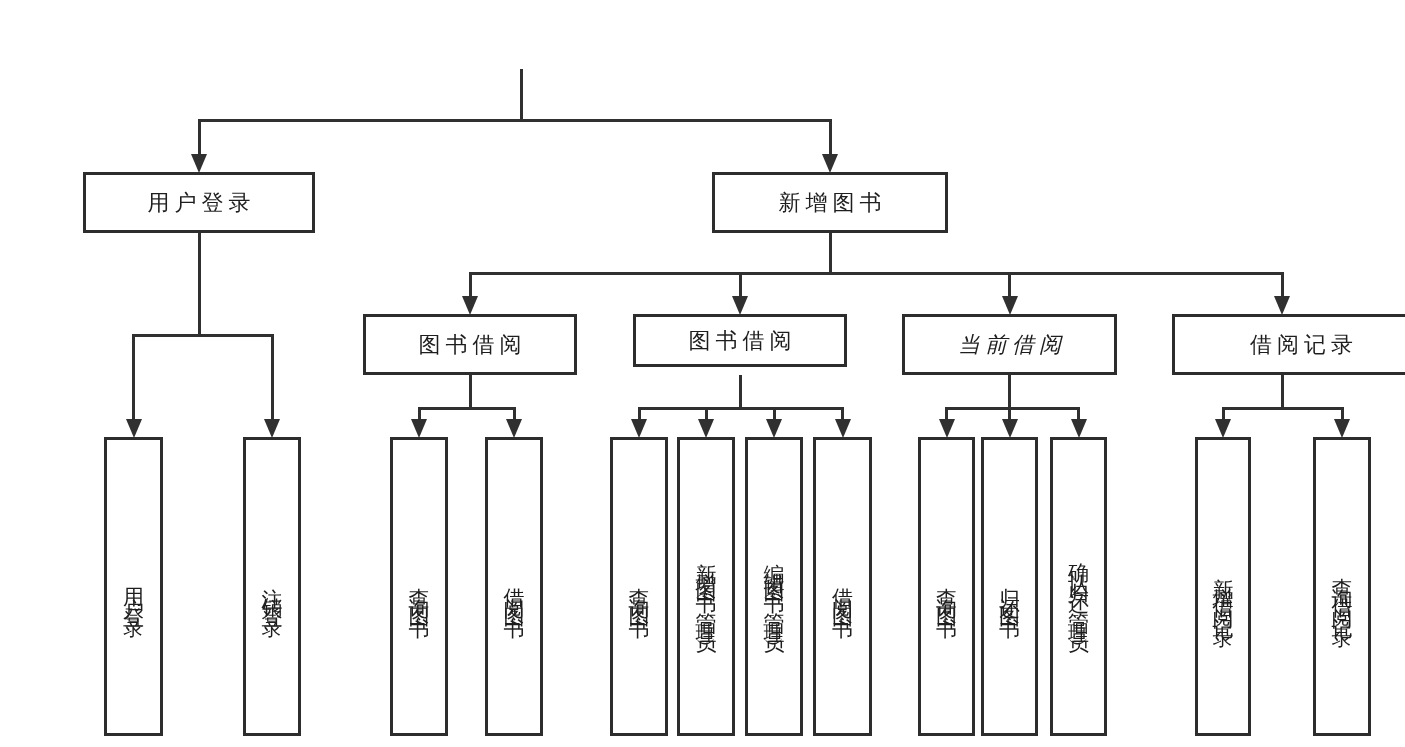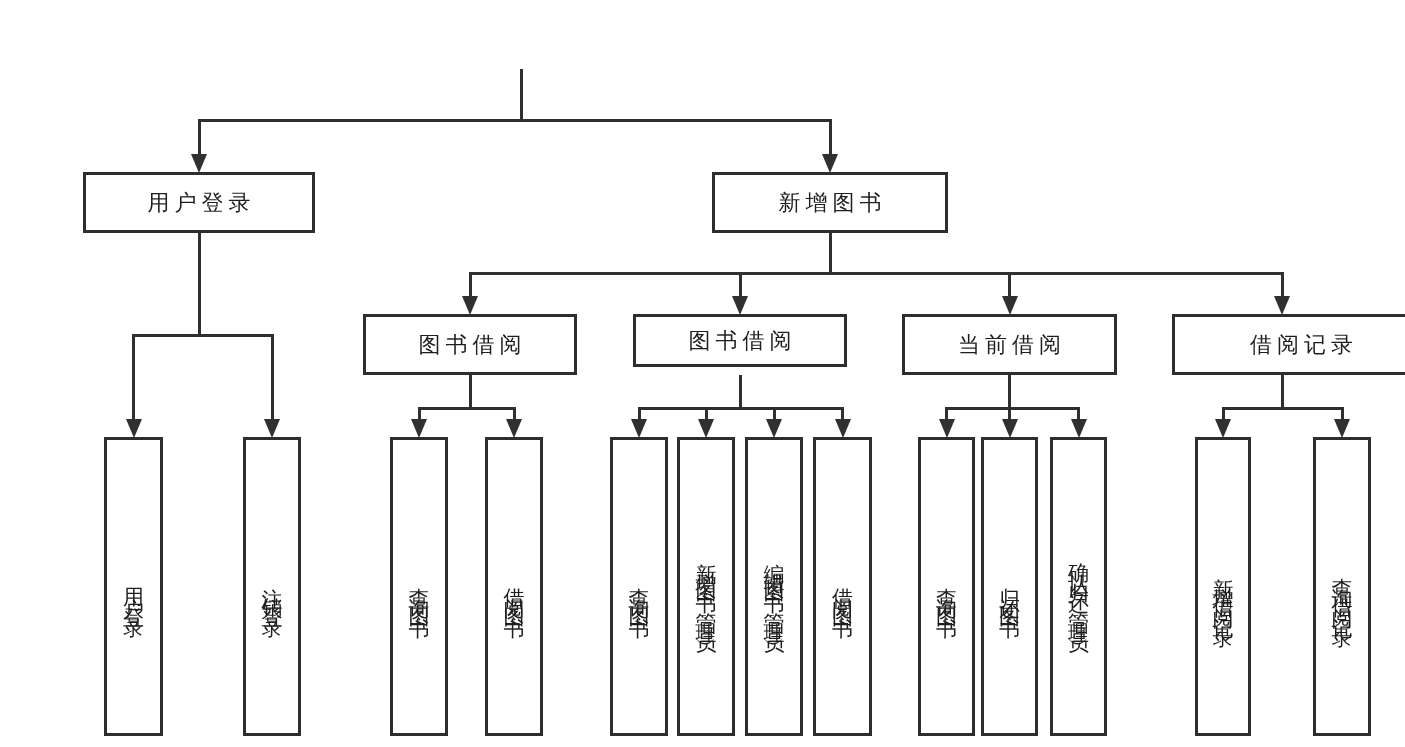--- a/index.html
+++ b/index.html
@@ -61,21 +61,21 @@
 </head>
 <body>
 
 <div id="canvas">
     <div class="node h" style="left: 83px; top: 172px; width: 232px; height: 61px;">用户登录</div>
     <div class="node h" style="left: 712px; top: 172px; width: 236px; height: 61px;">新增图书</div>
     <div class="node v" style="left: 104px; top: 437px; width: 59px; height: 299px;">用户登录</div>
     <div class="node v" style="left: 243px; top: 437px; width: 58px; height: 299px;">注销登录</div>
     <div class="node h" style="left: 363px; top: 314px; width: 214px; height: 61px;">图书借阅</div>
     <div class="node h" style="left: 633px; top: 314px; width: 214px; height: 53px;">图书借阅</div>
-    <div class="node h" style="left: 902px; top: 314px; width: 215px; height: 61px;">当前借阅</div>
+    <div class="node h" style="left: 902px; top: 314px; width: 215px; height: 61px; font-style: italic;">当前借阅</div>
     <div class="node h" style="left: 1172px; top: 314px; width: 259px; height: 61px; text-align: center;">借阅记录</div>
     <div class="node v" style="left: 390px; top: 437px; width: 58px; height: 299px;">查询图书</div>
     <div class="node v" style="left: 485px; top: 437px; width: 58px; height: 299px;">借阅图书</div>
     <div class="node v" style="left: 610px; top: 437px; width: 58px; height: 299px;">查询图书</div>
     <div class="node v" style="left: 677px; top: 437px; width: 58px; height: 299px;">新增图书（管理员）</div>
     <div class="node v" style="left: 745px; top: 437px; width: 58px; height: 299px;">编辑图书（管理员）</div>
     <div class="node v" style="left: 813px; top: 437px; width: 59px; height: 299px;">借阅图书</div>
     <div class="node v" style="left: 918px; top: 437px; width: 57px; height: 299px;">查询图书</div>
     <div class="node v" style="left: 981px; top: 437px; width: 57px; height: 299px;">归还图书</div>
     <div class="node v" style="left: 1050px; top: 437px; width: 57px; height: 299px;">确认归还（管理员）</div>

